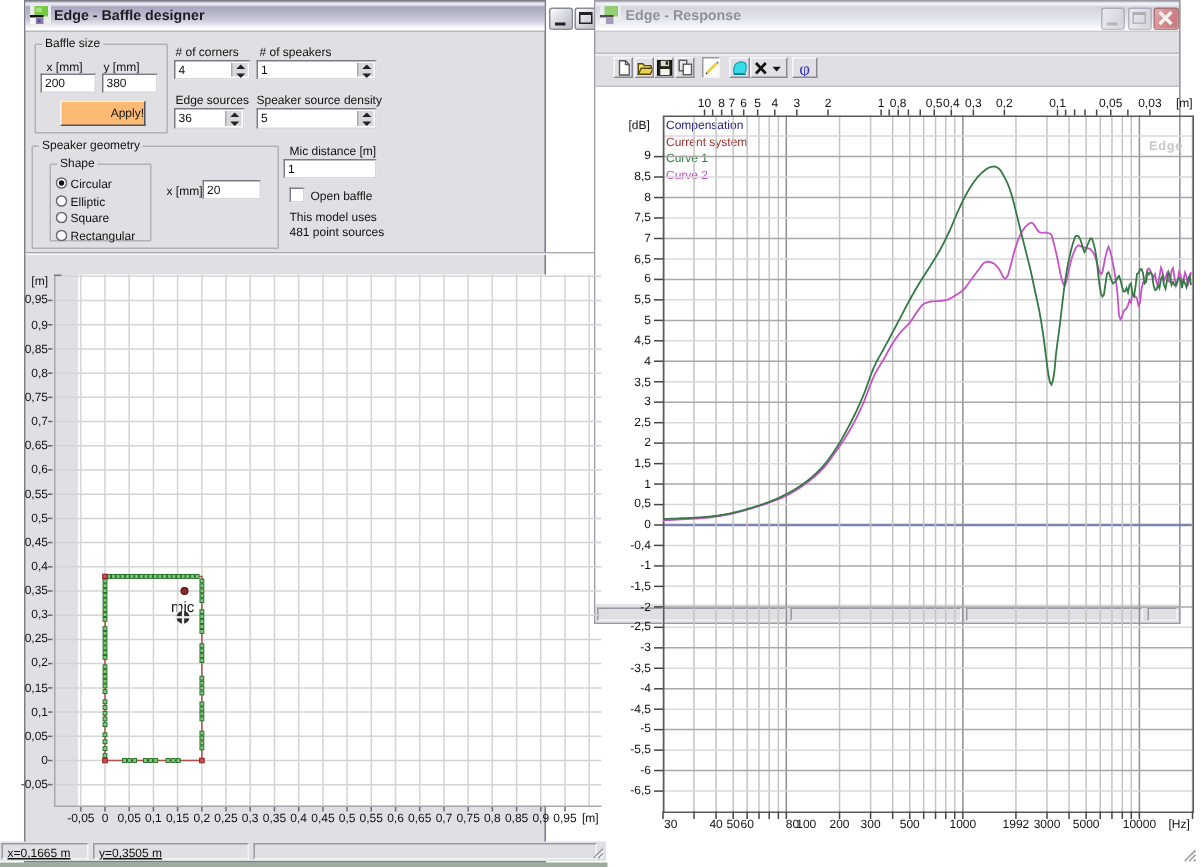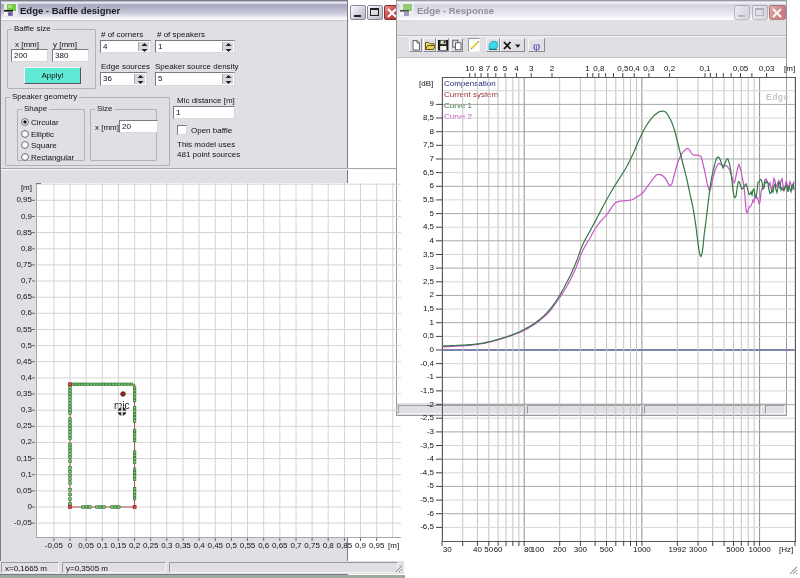--- a/index.html
+++ b/index.html
@@ -8,27 +8,27 @@
   background:linear-gradient(to bottom,#8a8a9c 0,#ebebf4 5%,#ebebf4 9%,#a7a7c0 19%,#b4b4c8 36%,#cacada 62%,#ededf4 81%,#fdfdfe 90%,#ffffff 95%,#8f90a4 100%); }
 .titlebar.inactive { background:linear-gradient(to bottom,#b4b4c0 0,#f2f2f8 5%,#f2f2f8 9%,#d4d4e0 19%,#dcdce6 36%,#e6e6ee 62%,#f4f4f9 81%,#fdfdfe 90%,#ffffff 95%,#b8b8c2 100%); }
 .tbtn { position:absolute; top:4px; width:16px; height:15px; border-radius:2px;
   background:linear-gradient(135deg,#fdfdfe 0,#d8d8e0 50%,#b8b8c4 100%); border:1px solid #8a8a98; }
 .tbtn.inactive { opacity:0.55; }
 .close { background:linear-gradient(135deg,#e89898 0,#cc4a4a 45%,#a82828 100%); border:1px solid #883030; }
 .gbox { position:absolute; border:1px solid #b2b1ba; border-radius:1px; }
 .glab { position:absolute; top:-6px; left:4px; background:#e0dfe3; padding:0 2px; font-size:8px; color:#111; line-height:10px; }
 .lab { position:absolute; font-size:8px; color:#111; white-space:nowrap; }
 .inp { position:absolute; background:#fff; border:1px solid; border-color:#7a7a85 #d8d8de #d8d8de #7a7a85; font-size:8px; color:#111; padding:1px 1px 0 2px; line-height:10px; }
-.btn { position:absolute; background:#5eead4; border:1px solid; border-color:#f6f6f8 #55555f #55555f #f6f6f8; font-size:8px; color:#111; text-align:center; }
+.btn { position:absolute; background:#fdba74; border:1px solid; border-color:#f6f6f8 #55555f #55555f #f6f6f8; font-size:8px; color:#111; text-align:right; }
 .spin { position:absolute; width:11px; top:1px; bottom:1px; right:1px; background:#d8d7dc; border-left:1px solid #aaa; }
 .statusbar { position:absolute; background:#e0dfe3; }
-.panel { position:absolute; top:2px; bottom:1px; border:1px solid; border-color:#9b9aa4 #f4f4f6 #f4f4f6 #9b9aa4; font-size:8px; color:#111; padding-left:3px; line-height:11px; }
+.panel { position:absolute; top:2px; bottom:1px; border:1px solid; border-color:#9b9aa4 #f4f4f6 #f4f4f6 #9b9aa4; font-size:8px; color:#111; padding-left:3px; line-height:11px;text-decoration:underline; }
 </style></head><body>
 
-<div class="win" style="left:0;top:0;width:348px;height:575px;outline:1px solid #7c7b88;outline-offset:-1px;">
+<div class="win" style="left:16px;top:0;width:348px;height:575px;outline:1px solid #7c7b88;outline-offset:-1px;">
  <div class="titlebar">
   <svg style="position:absolute;left:3px;top:2px" width="14" height="14" viewBox="0 0 14 14">
     <rect x="0" y="0" width="14" height="14" fill="#e8ecea"></rect>
     <rect x="3" y="1" width="9" height="7" fill="#76c944"></rect>
     <rect x="4" y="2" width="4" height="3" fill="#a8e080"></rect>
     <rect x="0" y="7" width="9" height="1.6" fill="#111"></rect>
     <rect x="4" y="9" width="5" height="4" fill="#8a7ab0"></rect>
     <rect x="5" y="10" width="2" height="2" fill="#5a4a90"></rect>
     <rect x="0" y="9" width="3" height="4" fill="#f8f8f8"></rect>
   </svg>
@@ -74,23 +74,20 @@
  <div class="inp" style="left:155px;top:72px;width:80px;height:14px">5<div class="spin"><svg width="11" height="11" viewBox="0 0 11 11">
           <path d="M5.5,1 L8.5,4 L2.5,4 Z" fill="#222"></path>
           <path d="M5.5,10 L8.5,7 L2.5,7 Z" fill="#222"></path>
         </svg></div></div>
 
  <div class="gbox" style="left:5px;top:97px;width:165px;height:69px">
       <div class="glab">Speaker geometry</div>
     </div>
  <div class="gbox" style="left:17px;top:109px;width:68px;height:52px">
       <div class="glab">Shape</div>
-    </div>
- <div class="gbox" style="left:90px;top:109px;width:67px;height:52px">
-      <div class="glab">Size</div>
     </div>
  <div class="lab" style="left:95px;top:123px">x [mm]</div>
  <div class="inp" style="left:119px;top:120px;width:39px;height:13px">20</div>
 <svg style="position:absolute;left:21px;top:118px" width="8" height="8" viewBox="0 0 8 8">
       <circle cx="4" cy="4" r="3.4" fill="#fff" stroke="#6a6a74"></circle>
       <circle cx="4" cy="4" r="1.8" fill="#111"></circle>
     </svg>
  <div class="lab" style="left:31px;top:118px">Circular</div>
 <svg style="position:absolute;left:21px;top:129.5px" width="8" height="8" viewBox="0 0 8 8">
       <circle cx="4" cy="4" r="3.4" fill="#fff" stroke="#6a6a74"></circle>
@@ -290,21 +287,21 @@
 <div style="position:absolute;left:468.8px;top:545px;width:40px;text-align:center;font-size:8px;color:#111">50</div>
 <div style="position:absolute;left:478.1px;top:545px;width:40px;text-align:center;font-size:8px;color:#111">60</div>
 <div style="position:absolute;left:492.8px;top:545px;width:40px;text-align:right;font-size:8px;color:#111">80</div>
 <div style="position:absolute;left:504.2px;top:545px;width:40px;text-align:right;font-size:8px;color:#111">100</div>
 <div style="position:absolute;left:539.7px;top:545px;width:40px;text-align:center;font-size:8px;color:#111">200</div>
 <div style="position:absolute;left:560.4px;top:545px;width:40px;text-align:center;font-size:8px;color:#111">300</div>
 <div style="position:absolute;left:586.5px;top:545px;width:40px;text-align:center;font-size:8px;color:#111">500</div>
 <div style="position:absolute;left:621.9px;top:545px;width:40px;text-align:center;font-size:8px;color:#111">1000</div>
 <div style="position:absolute;left:657.3px;top:545px;width:40px;text-align:center;font-size:8px;color:#111">1992</div>
 <div style="position:absolute;left:678.0px;top:545px;width:40px;text-align:center;font-size:8px;color:#111">3000</div>
-<div style="position:absolute;left:704.1px;top:545px;width:40px;text-align:right;font-size:8px;color:#111">5000</div>
+<div style="position:absolute;left:704.1px;top:545px;width:40px;text-align:center;font-size:8px;color:#111">5000</div>
 <div style="position:absolute;left:739.6px;top:545px;width:40px;text-align:center;font-size:8px;color:#111">10000</div>
 <div style="position:absolute;left:779px;top:545px;font-size:8px;color:#111">[Hz]</div>
 <div style="position:absolute;left:454.7px;top:64px;width:30px;text-align:center;font-size:8px;color:#111">10</div>
 <div style="position:absolute;left:466.1px;top:64px;width:30px;text-align:center;font-size:8px;color:#111">8</div>
 <div style="position:absolute;left:472.9px;top:64px;width:30px;text-align:center;font-size:8px;color:#111">7</div>
 <div style="position:absolute;left:480.8px;top:64px;width:30px;text-align:center;font-size:8px;color:#111">6</div>
 <div style="position:absolute;left:490.1px;top:64px;width:30px;text-align:center;font-size:8px;color:#111">5</div>
 <div style="position:absolute;left:501.5px;top:64px;width:30px;text-align:center;font-size:8px;color:#111">4</div>
 <div style="position:absolute;left:516.2px;top:64px;width:30px;text-align:center;font-size:8px;color:#111">3</div>
 <div style="position:absolute;left:537.0px;top:64px;width:30px;text-align:center;font-size:8px;color:#111">2</div>

